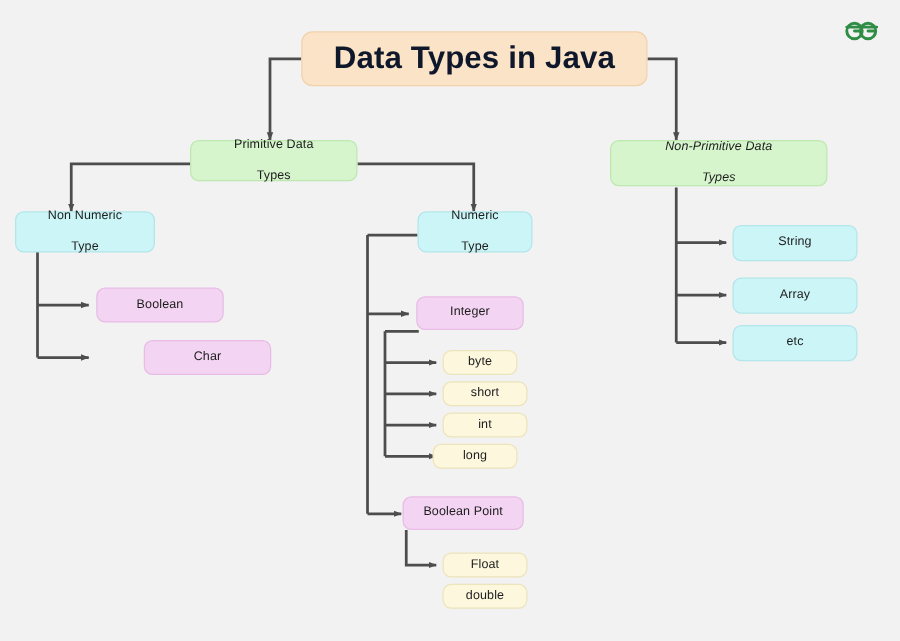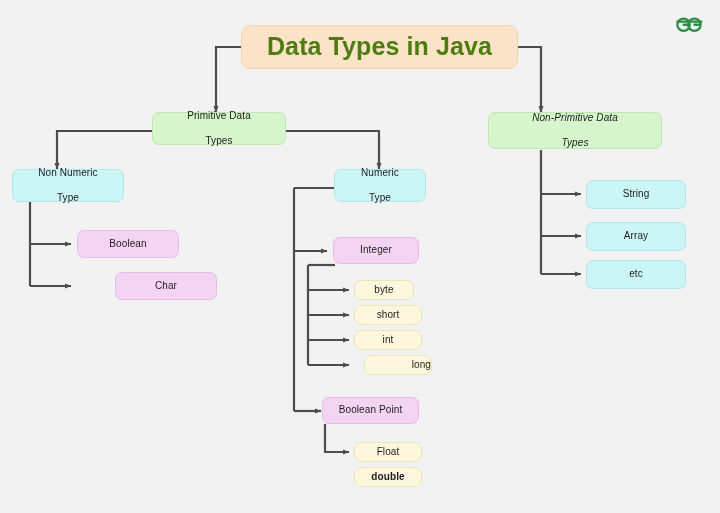--- a/index.html
+++ b/index.html
@@ -39,21 +39,21 @@
     z-index: 3;
   }
   .node span { display: block; }
 
   
   .n-title {
     background: #fbe3c7;
     border: 1px solid #f2d2ac;
     font-size: 25px;
     font-weight: bold;
-    color: #4d7c0f;
+    color: #0f172a;
     border-radius: 9px;
   }
   .n-green {
     background: #d6f5cd;
     border: 1px solid #bde8b0;
     font-size: 10px;
   }
   .n-cyan {
     background: #ccf5f7;
     border: 1px solid #b2e6ea;
@@ -190,29 +190,29 @@
   </div>
 
   <div class="node n-cream" style="left:354px; top:305px; width:68px; height:20px;">
     <span>short</span>
   </div>
 
   <div class="node n-cream" style="left:354px; top:330px; width:68px; height:20px;">
     <span>int</span>
   </div>
 
-  <div class="node n-cream" style="left:364px; top:355px; width:68px; height:20px;justify-content:flex-end;">
+  <div class="node n-cream" style="left:346px; top:355px; width:68px; height:20px;">
     <span>long</span>
   </div>
 
   <div class="node n-cream" style="left:354px; top:442px; width:68px; height:20px;">
     <span>Float</span>
   </div>
 
-  <div class="node n-cream" style="left:354px; top:467px; width:68px; height:20px;font-weight:bold;">
+  <div class="node n-cream" style="left:354px; top:467px; width:68px; height:20px;">
     <span>double</span>
   </div>
 
   <div class="node n-cyan" style="left:586px; top:180px; width:100px; height:29px;">
     <span>String</span>
   </div>
 
   <div class="node n-cyan" style="left:586px; top:260px; width:100px; height:29px;">
     <span>etc</span>
   </div>

